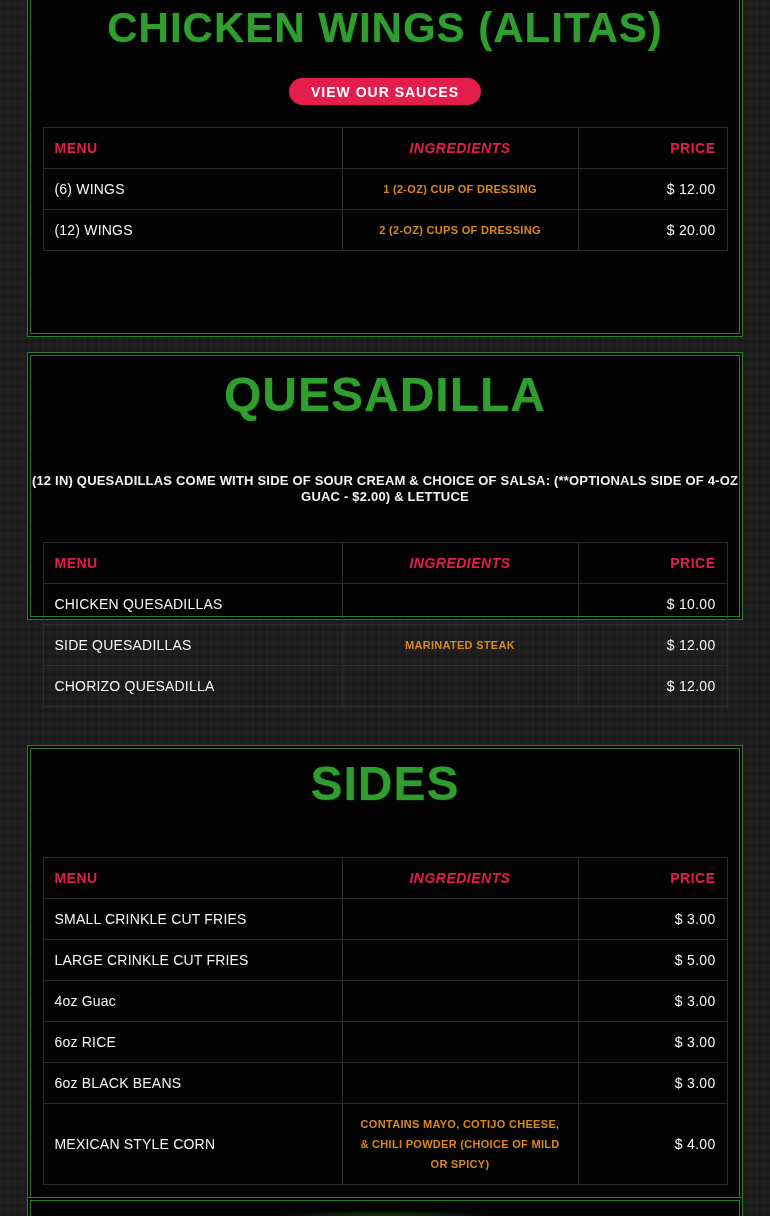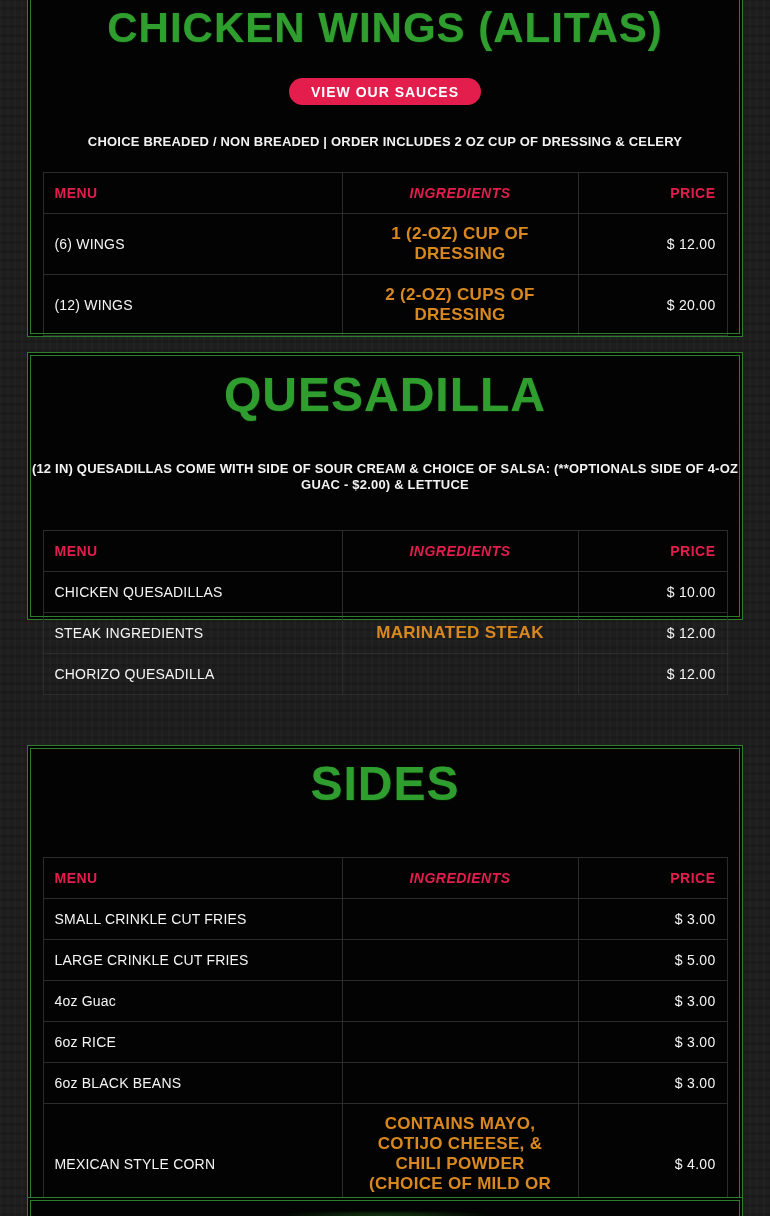--- a/index.html
+++ b/index.html
@@ -101,21 +101,21 @@
     padding:12px 11px;
   }
   th.h-menu{text-align:left;}
   th.h-ing{text-align:center;font-style:italic;}
   th.h-price{text-align:right;}
 
   .menu-table td{padding:12px 11px;font-size:14px;line-height:16px;}
   td.c-menu{text-align:left;color:var(--white);font-weight:400;letter-spacing:.2px;}
   td.c-ing{
     text-align:center;color:var(--orange);
-    font-size:17px;line-height:20px;font-weight:700;letter-spacing:.3px;
+    font-size:11px;line-height:20px;font-weight:700;letter-spacing:.3px;
     padding:10px 14px;
   }
   td.c-price{text-align:right;color:var(--white);letter-spacing:.3px;}
 
   
   .title-peek{
     position:absolute;
     left:50%;top:12px;
     width:260px;height:10px;
     transform:translateX(-50%);
@@ -124,21 +124,20 @@
   }
 </style>
 </head>
 <body>
 
 <div class="section section--cut-top" style="top:-6px;height:343px;">
   <h2 class="section-title title-lg" style="padding-top:8px;">CHICKEN WINGS (ALITAS)</h2>
 
   <button class="pill-button">VIEW OUR SAUCES</button>
 
-  <p class="section-desc" style="margin-top:29px;">CHOICE BREADED / NON BREADED |  ORDER INCLUDES 2 OZ CUP OF DRESSING &amp; CELERY</p>
 
   <table class="menu-table" style="margin-top:22px;">
     <colgroup>
         <col class="col-menu">
         <col class="col-ing">
         <col class="col-price">
       </colgroup>
     <thead>
       <tr>
         <th class="h-menu">MENU</th>
@@ -157,21 +156,21 @@
         <td class="c-ing">2 (2-OZ) CUPS OF DRESSING</td>
         <td class="c-price">$ 20.00</td>
       </tr>
     </tbody>
   </table>
 </div>
 
 <div class="section" style="top:352px;height:268px;">
   <h2 class="section-title title-xl" style="padding-top:16px;">QUESADILLA</h2>
 
-  <p class="section-desc" style="margin-top:40px;">(12 IN) QUESADILLAS COME WITH SIDE OF SOUR CREAM &amp; CHOICE OF SALSA: (**OPTIONALS SIDE OF 4-OZ GUAC - $2.00) &amp; LETTUCE</p>
+  <p class="section-desc" style="margin-top:52px;">(12 IN) QUESADILLAS COME WITH SIDE OF SOUR CREAM &amp; CHOICE OF SALSA: (**OPTIONALS SIDE OF 4-OZ GUAC - $2.00) &amp; LETTUCE</p>
 
   <table class="menu-table" style="margin-top:37px;">
     <colgroup>
         <col class="col-menu">
         <col class="col-ing">
         <col class="col-price">
       </colgroup>
     <thead>
       <tr>
         <th class="h-menu">MENU</th>
@@ -179,21 +178,21 @@
         <th class="h-price">PRICE</th>
       </tr>
     </thead>
     <tbody>
       <tr>
         <td class="c-menu">CHICKEN QUESADILLAS</td>
         <td class="c-ing"></td>
         <td class="c-price">$ 10.00</td>
       </tr>
       <tr>
-        <td class="c-menu">STEAK INGREDIENTS</td>
+        <td class="c-menu">SIDE QUESADILLAS</td>
         <td class="c-ing">MARINATED STEAK</td>
         <td class="c-price">$ 12.00</td>
       </tr>
       <tr>
         <td class="c-menu">CHORIZO QUESADILLA</td>
         <td class="c-ing"></td>
         <td class="c-price">$ 12.00</td>
       </tr>
     </tbody>
   </table>

